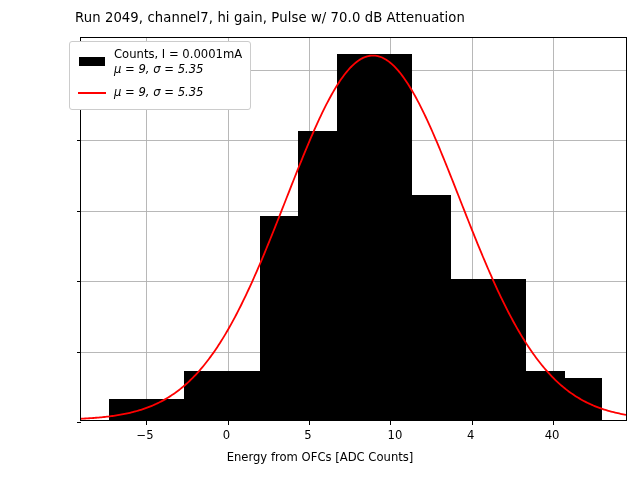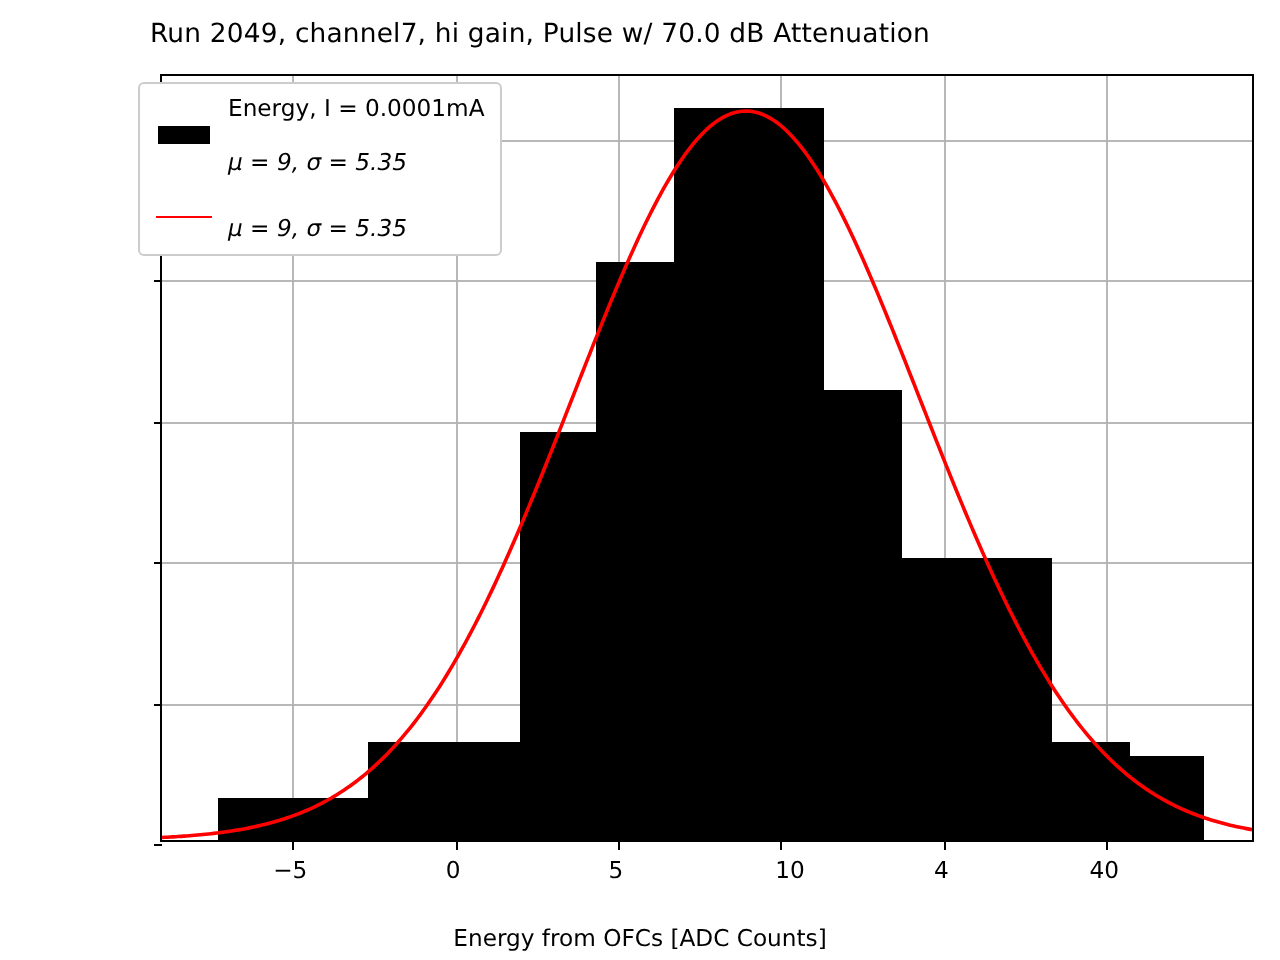--- a/index.html
+++ b/index.html
@@ -21,39 +21,39 @@
   .gl-v{position:absolute;top:0;height:100%;width:1px;background:#b0b0b0;opacity:.9;}
 
   
   .tick-y{position:absolute;left:-4.5px;width:4.5px;height:1.1px;background:#000;}
   .tick-x{position:absolute;bottom:-4.5px;width:1.1px;height:4.5px;background:#000;}
   .tlab-x{position:absolute;top:428px;width:80px;text-align:center;
           font-size:11.6px;color:#000;}
 
   
   #xlabel{position:absolute;left:0;top:450px;width:640px;text-align:center;
-          font-size:11.6px;color:#000;margin-top:12px;}
+          font-size:11.6px;color:#000;}
 
   
   .bar{position:absolute;bottom:0;background:#000000;}
 
   
   #fitsvg{position:absolute;left:0;top:0;width:100%;height:100%;overflow:visible;}
 
   
   #legend{position:absolute;left:69px;top:41px;box-sizing:border-box;
           background:#ffffff;border:1px solid #cccccc;border-radius:3px;
           padding:5px 8px 6px 8px;display:flex;flex-direction:column;gap:6px;
           font-size:11.6px;color:#000;z-index:5;}
   .leg-row{display:flex;align-items:center;gap:8px;}
   .leg-key{width:28px;height:20px;position:relative;flex:0 0 28px;}
   .swatch-patch{position:absolute;left:1px;top:5px;width:26px;height:9px;background:#000;}
   .swatch-line{position:absolute;left:0;top:9.5px;width:28px;height:1.6px;background:#ff0000;}
   .leg-text{display:flex;flex-direction:column;line-height:1.28;white-space:nowrap;}
-  .mu{font-style:italic;margin-top:12px;}
+  .mu{font-style:italic;}
 </style>
 </head>
 <body>
 
 <div id="fig">
 
   <div id="title">Run 2049, channel7, hi gain, Pulse w/ 70.0 dB Attenuation</div>
 
   <div id="axes">
     <div id="plotclip">
@@ -114,21 +114,21 @@
       <div class="tlab-x" style="left: 430.714px;">4</div>
       <div class="tlab-x" style="left: 512.113px;">40</div>
     </div>
 
   <div id="legend">
       <div class="leg-row">
         <div class="leg-key">
           <div class="swatch-patch" style="background: rgb(0, 0, 0);"></div>
         </div>
         <div class="leg-text">
-          <span>Energy, I = 0.0001mA</span>
+          <span>Counts, I = 0.0001mA</span>
           <span class="mu">μ = 9, σ = 5.35</span>
         </div>
       </div>
       <div class="leg-row">
         <div class="leg-key">
           <div class="swatch-line" style="background: rgb(255, 0, 0);"></div>
         </div>
         <div class="leg-text">
           <span class="mu">μ = 9, σ = 5.35</span>
         </div>

